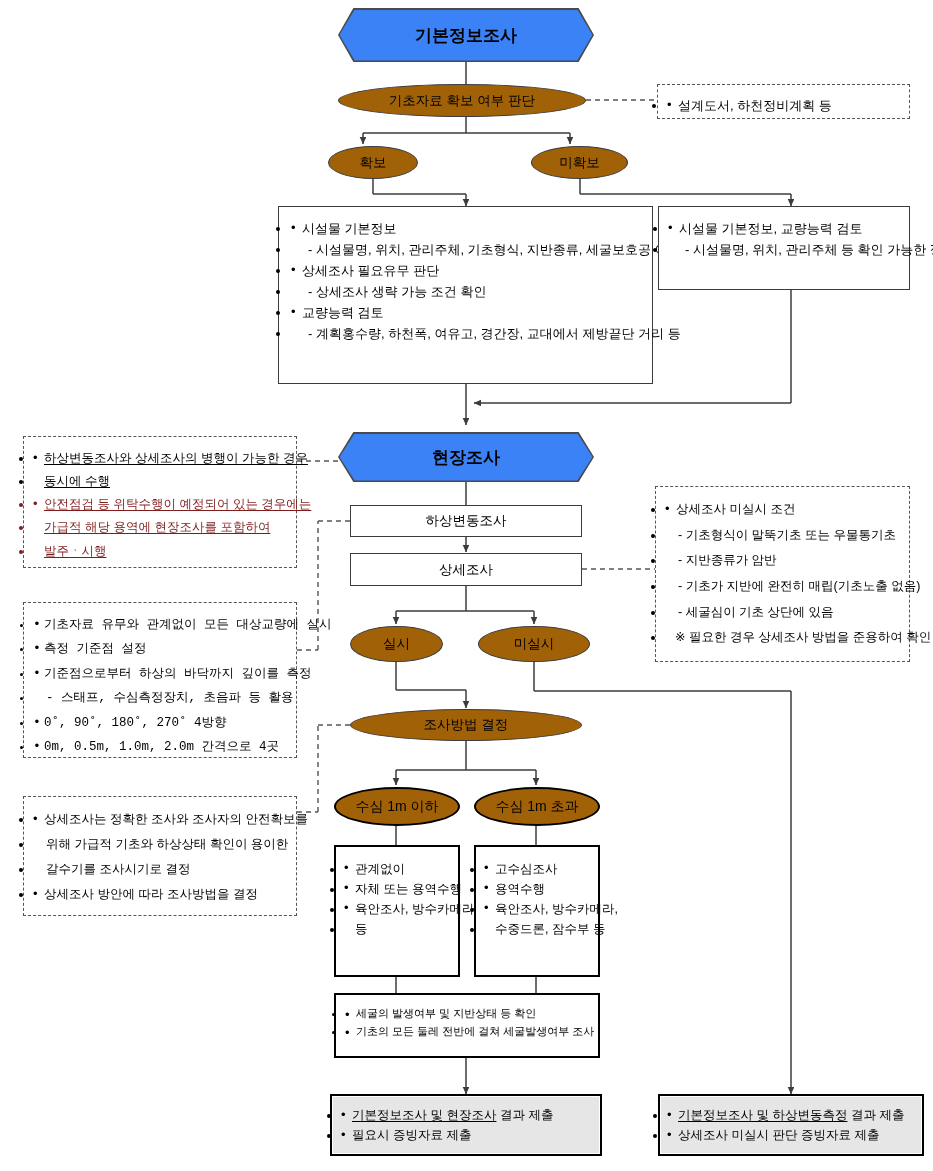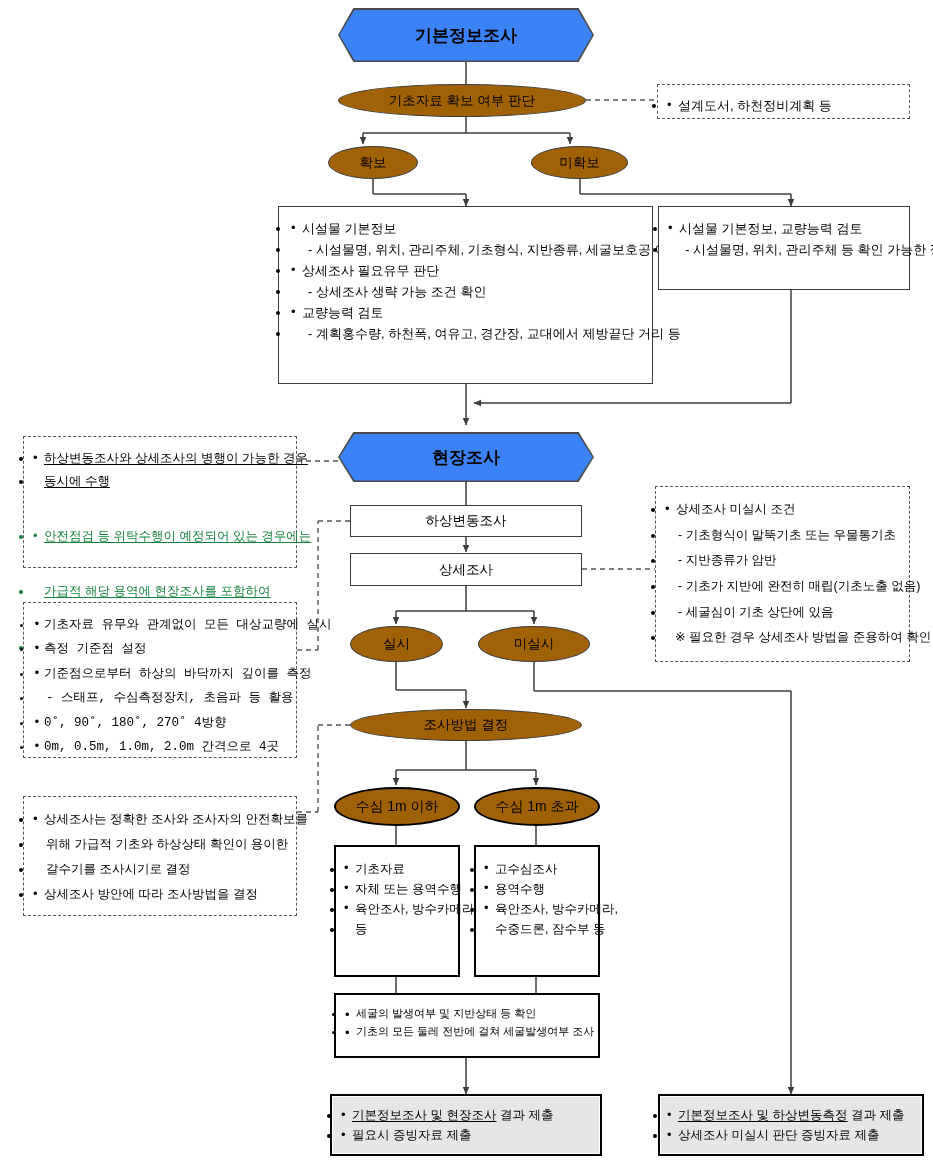--- a/index.html
+++ b/index.html
@@ -94,21 +94,21 @@
   .li-bullet::before {
     content: "\2022";
     position: absolute;
     left: 0; top: -1px;
     font-size: 13px;
   }
   .li-dash { padding-left: 17px; }
   .li-plain { padding-left: 17px; }
   .li-note { padding-left: 12px; }
   .u { text-decoration: underline; text-underline-offset: 2px; }
-  .blue { color: #15803d; margin-top: 32px; }
+  .blue { color: #7f1d1d; }
   .tight li { line-height: 1.6; }
 </style>
 </head>
 <body>
 
 <div id="canvas">
 
   <svg id="wires" viewBox="0 0 933 1171">
     <defs>
       <marker id="ar" markerWidth="9" markerHeight="9" refX="7.2" refY="3.4" orient="auto" markerUnits="userSpaceOnUse">
@@ -260,21 +260,21 @@
   <div class="node ellipse bold" style="left:334px; top:787px; width:126px; height:39px;">
     <span>수심 1m 이하</span>
   </div>
 
   <div class="node ellipse bold" style="left:474px; top:787px; width:126px; height:39px;">
     <span>수심 1m 초과</span>
   </div>
 
   <div class="rect thick" style="position:absolute; left:334px; top:845px; width:126px; height:132px;">
     <ul class="content tight" style="position:static; padding:12px 0 0 8px; font-size:12.5px;">
-      <li class="li-bullet">기초자료</li>
+      <li class="li-bullet">관계없이</li>
       <li class="li-bullet">자체 또는 용역수행</li>
       <li class="li-bullet">육안조사, 방수카메라</li>
       <li class="li-plain" style="padding-left:11px;">등</li>
     </ul>
   </div>
 
   <div class="rect thick" style="position:absolute; left:474px; top:845px; width:126px; height:132px;">
     <ul class="content tight" style="position:static; padding:12px 0 0 8px; font-size:12.5px;">
       <li class="li-bullet">고수심조사</li>
       <li class="li-bullet">용역수행</li>

